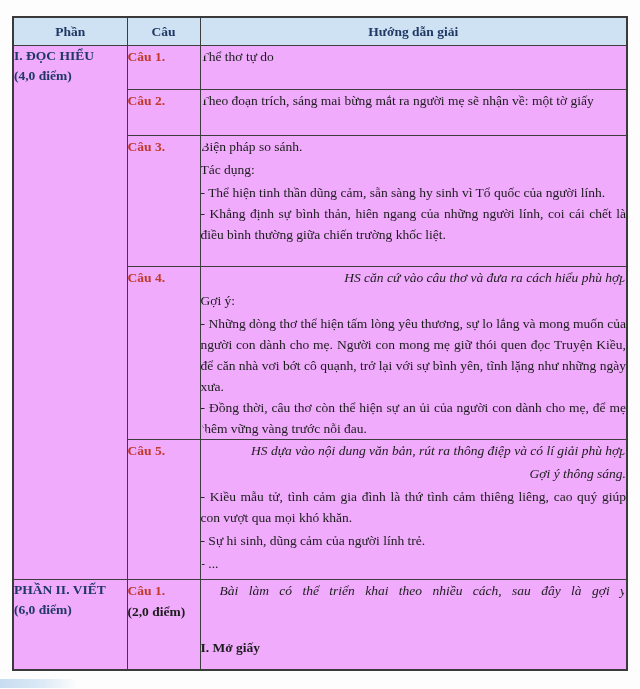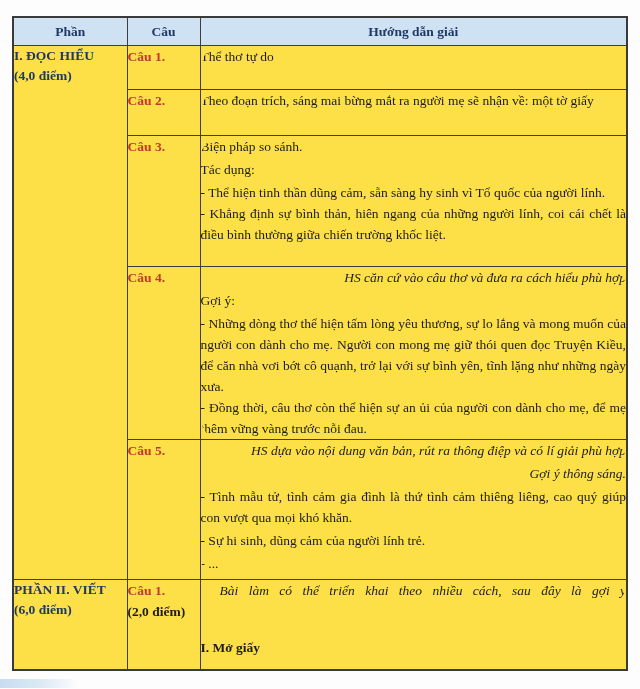--- a/index.html
+++ b/index.html
@@ -17,21 +17,21 @@
   }
   .table-wrap {
     position: absolute;
     left: 12px;
     top: 16px;
   }
   table.answer-table {
     border-collapse: collapse;
     table-layout: fixed;
     width: 614px;
-    background: #fde047;
+    background: #f0abfc;
   }
   table.answer-table th,
   table.answer-table td {
     border: 1px solid #3d3d3d;
     vertical-align: top;
     padding: 0;
     overflow: hidden;
   }
   table.answer-table { border: 2px solid #3a3a3a; }
 
@@ -165,21 +165,21 @@
       </td>
     </tr>
 
     <tr class="row-c5">
       <td class="cau-cell">
         <span class="cau-label">Câu 5.</span>
       </td>
       <td class="ans-cell">
         <div class="it">HS dựa vào nội dung văn bản, rút ra thông điệp và có lí giải phù hợp</div>
         <div class="it gap-top">Gợi ý thông sáng.</div>
-        <div class="just gap-top">- Tình mẫu tử, tình cảm gia đình là thứ tình cảm thiêng liêng, cao quý giúp con vượt qua mọi khó khăn.</div>
+        <div class="just gap-top">- Kiều mẫu tử, tình cảm gia đình là thứ tình cảm thiêng liêng, cao quý giúp con vượt qua mọi khó khăn.</div>
         <div class="gap-top">- Sự hi sinh, dũng cảm của người lính trẻ.</div>
         <div class="gap-top">- ...</div>
       </td>
     </tr>
 
     <tr class="row-p2">
       <td class="part-cell">
         <div>PHẦN II. VIẾT</div>
         <div>(6,0 điểm)</div>
       </td>

